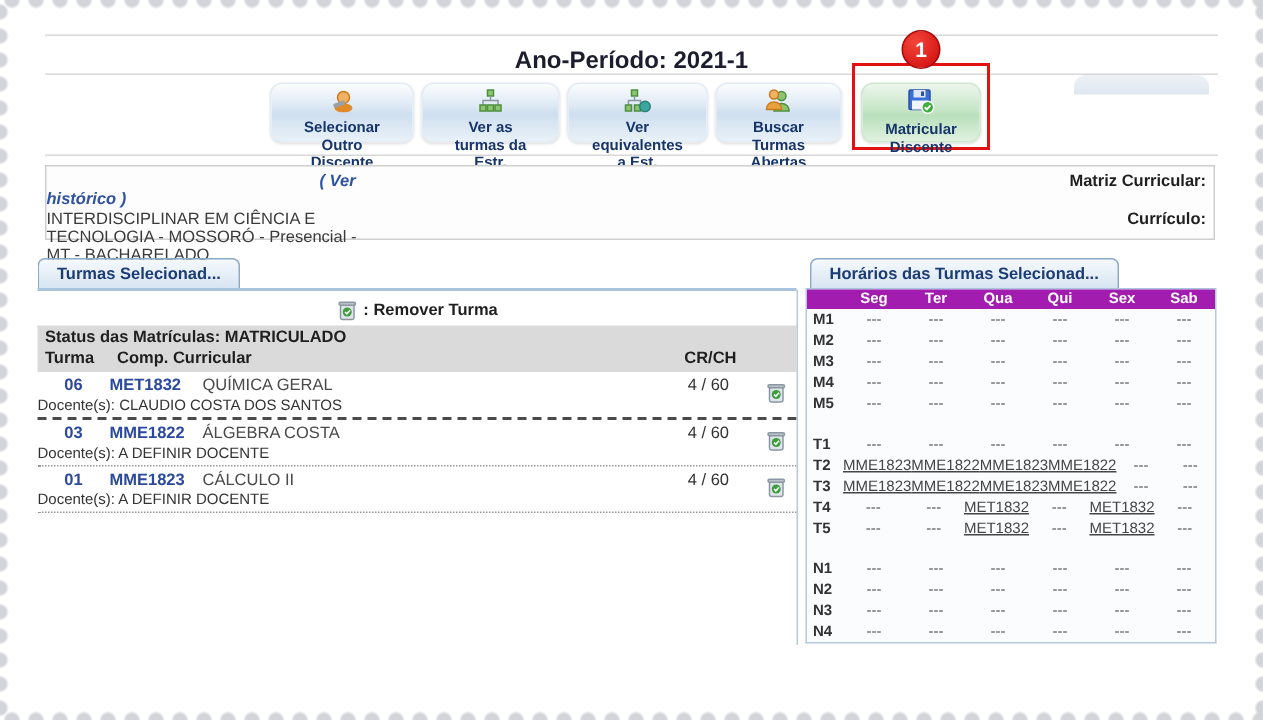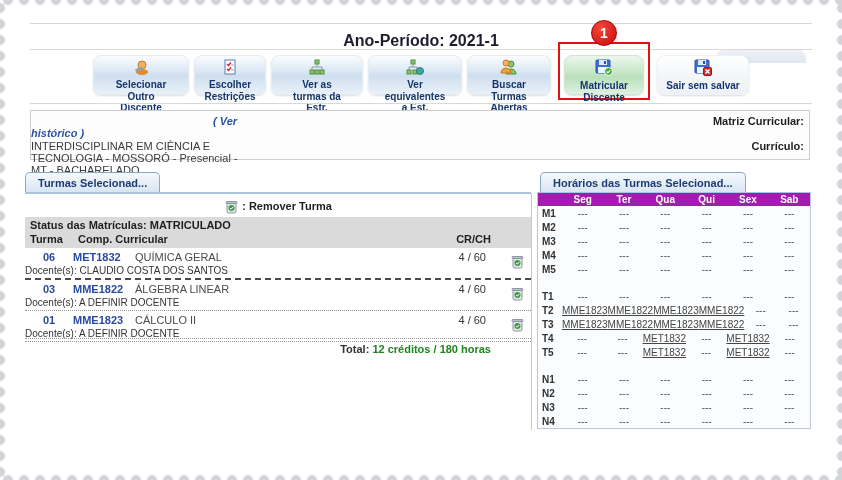--- a/index.html
+++ b/index.html
@@ -119,32 +119,20 @@
       <span>
         <svg width="18" height="16" viewBox="0 0 18 16">
             <ellipse cx="10" cy="13" rx="6" ry="3" fill="#e08a28"></ellipse>
             <circle cx="10" cy="6" r="4" fill="#f2b263" stroke="#c87c1e"></circle>
             <rect x="3" y="9" width="8" height="3" rx="1" fill="#9aa0a8" transform="rotate(-20 7 10)"></rect>
           </svg>
       </span>
       <span>Selecionar Outro Discente</span>
     </button>
 
-    <button class="tb-btn w2">
-      <span>
-        <svg width="16" height="16" viewBox="0 0 16 16">
-            <rect x="3" y="1" width="10" height="14" fill="#fff" stroke="#5b79b8"></rect>
-            <path d="M5 5l1.5 1.5L9 3.5" stroke="#cc2222" stroke-width="1.4" fill="none"></path>
-            <path d="M5 10l1.5 1.5L9 8.5" stroke="#cc2222" stroke-width="1.4" fill="none"></path>
-            <line x1="9" y1="6" x2="12" y2="6" stroke="#9aa4b8"></line>
-            <line x1="9" y1="11" x2="12" y2="11" stroke="#9aa4b8"></line>
-          </svg>
-      </span>
-      <span>Escolher Restrições</span>
-    </button>
 
     <button class="tb-btn w3">
       <span>
         <svg width="18" height="16" viewBox="0 0 18 16">
             <rect x="7" y="1" width="4" height="4" fill="#8cc470" stroke="#4e8f3e"></rect>
             <path d="M9 5v3M4 11V8h10v3" stroke="#8b98a3" fill="none"></path>
             <rect x="2" y="11" width="4" height="4" fill="#8cc470" stroke="#4e8f3e"></rect>
             <rect x="7" y="11" width="4" height="4" fill="#8cc470" stroke="#4e8f3e"></rect>
             <rect x="12" y="11" width="4" height="4" fill="#8cc470" stroke="#4e8f3e"></rect>
           </svg>
@@ -187,33 +175,20 @@
               <rect x="9" y="2" width="2" height="3" fill="#2b50a8"></rect>
               <rect x="3" y="8" width="10" height="6" fill="#f0f4fd"></rect>
               <circle cx="13.5" cy="12.5" r="4" fill="#3fae3f" stroke="#fff"></circle>
               <path d="M11.5 12.5l1.4 1.4 2.4-2.6" stroke="#fff" stroke-width="1.2" fill="none"></path>
             </svg>
         </span>
         <span>Matricular Discente</span>
       </button>
     </div>
 
-    <button class="tb-btn white w7">
-      <span>
-        <svg width="18" height="17" viewBox="0 0 18 17">
-            <rect x="1" y="1" width="14" height="13" rx="1" fill="#3a6fd8" stroke="#2b50a8"></rect>
-            <rect x="4" y="1" width="8" height="5" fill="#dfe8fb"></rect>
-            <rect x="9" y="2" width="2" height="3" fill="#2b50a8"></rect>
-            <rect x="3" y="8" width="10" height="6" fill="#f0f4fd"></rect>
-            <rect x="9.5" y="8.5" width="8" height="8" rx="1.5" fill="#d42a2a" stroke="#a31414"></rect>
-            <path d="M11.5 10.5l4 4M15.5 10.5l-4 4" stroke="#fff" stroke-width="1.4"></path>
-          </svg>
-      </span>
-      <span>Sair sem salvar</span>
-    </button>
   </div>
 
   <div class="hr hr3"></div>
 
   <div class="info-box">
     <span class="info-value"><span class="hist-link">( Ver histórico )</span></span>
     <span class="info-label">Matriz Curricular:</span>
     <span class="info-value">INTERDISCIPLINAR EM CIÊNCIA E TECNOLOGIA - MOSSORÓ - Presencial - MT - BACHARELADO</span>
     <span class="info-label">Currículo:</span>
     <span class="info-value">2019</span>
@@ -258,21 +233,21 @@
               <rect x="3" y="4" width="9" height="10" rx="1.5" fill="#dfe5e9" stroke="#8b98a3"></rect>
               <rect x="2" y="2.5" width="11" height="2" rx="1" fill="#b9c2c9" stroke="#8b98a3"></rect>
               <circle cx="7.5" cy="9" r="3" fill="#3e9e3e"></circle>
               <path d="M6 9l1.2 1.2L9.4 7.8" stroke="#fff" stroke-width="1" fill="none"></path>
             </svg></span></button>
       </div>
       <div class="class-row sep-dotted">
         <div class="cr-line1">
           <span class="cr-turma">03</span>
           <span class="cr-code">MME1822</span>
-          <span class="cr-name">ÁLGEBRA LINEAR</span>
+          <span class="cr-name">ÁLGEBRA COSTA</span>
           <span class="cr-crch">4 / 60</span>
         </div>
         <div class="cr-line2">Docente(s): A DEFINIR DOCENTE</div>
         <button class="trash-btn"><span><svg width="15" height="15" viewBox="0 0 15 15">
               <rect x="3" y="4" width="9" height="10" rx="1.5" fill="#dfe5e9" stroke="#8b98a3"></rect>
               <rect x="2" y="2.5" width="11" height="2" rx="1" fill="#b9c2c9" stroke="#8b98a3"></rect>
               <circle cx="7.5" cy="9" r="3" fill="#3e9e3e"></circle>
               <path d="M6 9l1.2 1.2L9.4 7.8" stroke="#fff" stroke-width="1" fill="none"></path>
             </svg></span></button>
       </div>
@@ -286,24 +261,20 @@
         <div class="cr-line2">Docente(s): A DEFINIR DOCENTE</div>
         <button class="trash-btn"><span><svg width="15" height="15" viewBox="0 0 15 15">
               <rect x="3" y="4" width="9" height="10" rx="1.5" fill="#dfe5e9" stroke="#8b98a3"></rect>
               <rect x="2" y="2.5" width="11" height="2" rx="1" fill="#b9c2c9" stroke="#8b98a3"></rect>
               <circle cx="7.5" cy="9" r="3" fill="#3e9e3e"></circle>
               <path d="M6 9l1.2 1.2L9.4 7.8" stroke="#fff" stroke-width="1" fill="none"></path>
             </svg></span></button>
       </div>
     </div>
 
-  <div class="total-line">
-    <span class="total-label">Total:</span>
-    <span class="total-value">12 créditos / 180 horas</span>
-  </div>
 
   <div class="tab" style="left:540px;">
     <span>Horários das Turmas Selecionad...</span>
   </div>
   <div class="tab-underline ul-right"></div>
   <div class="sched-leftline"></div>
 
   <div class="sched">
     <div class="sched-head" id="sched-head">
         <span></span>

